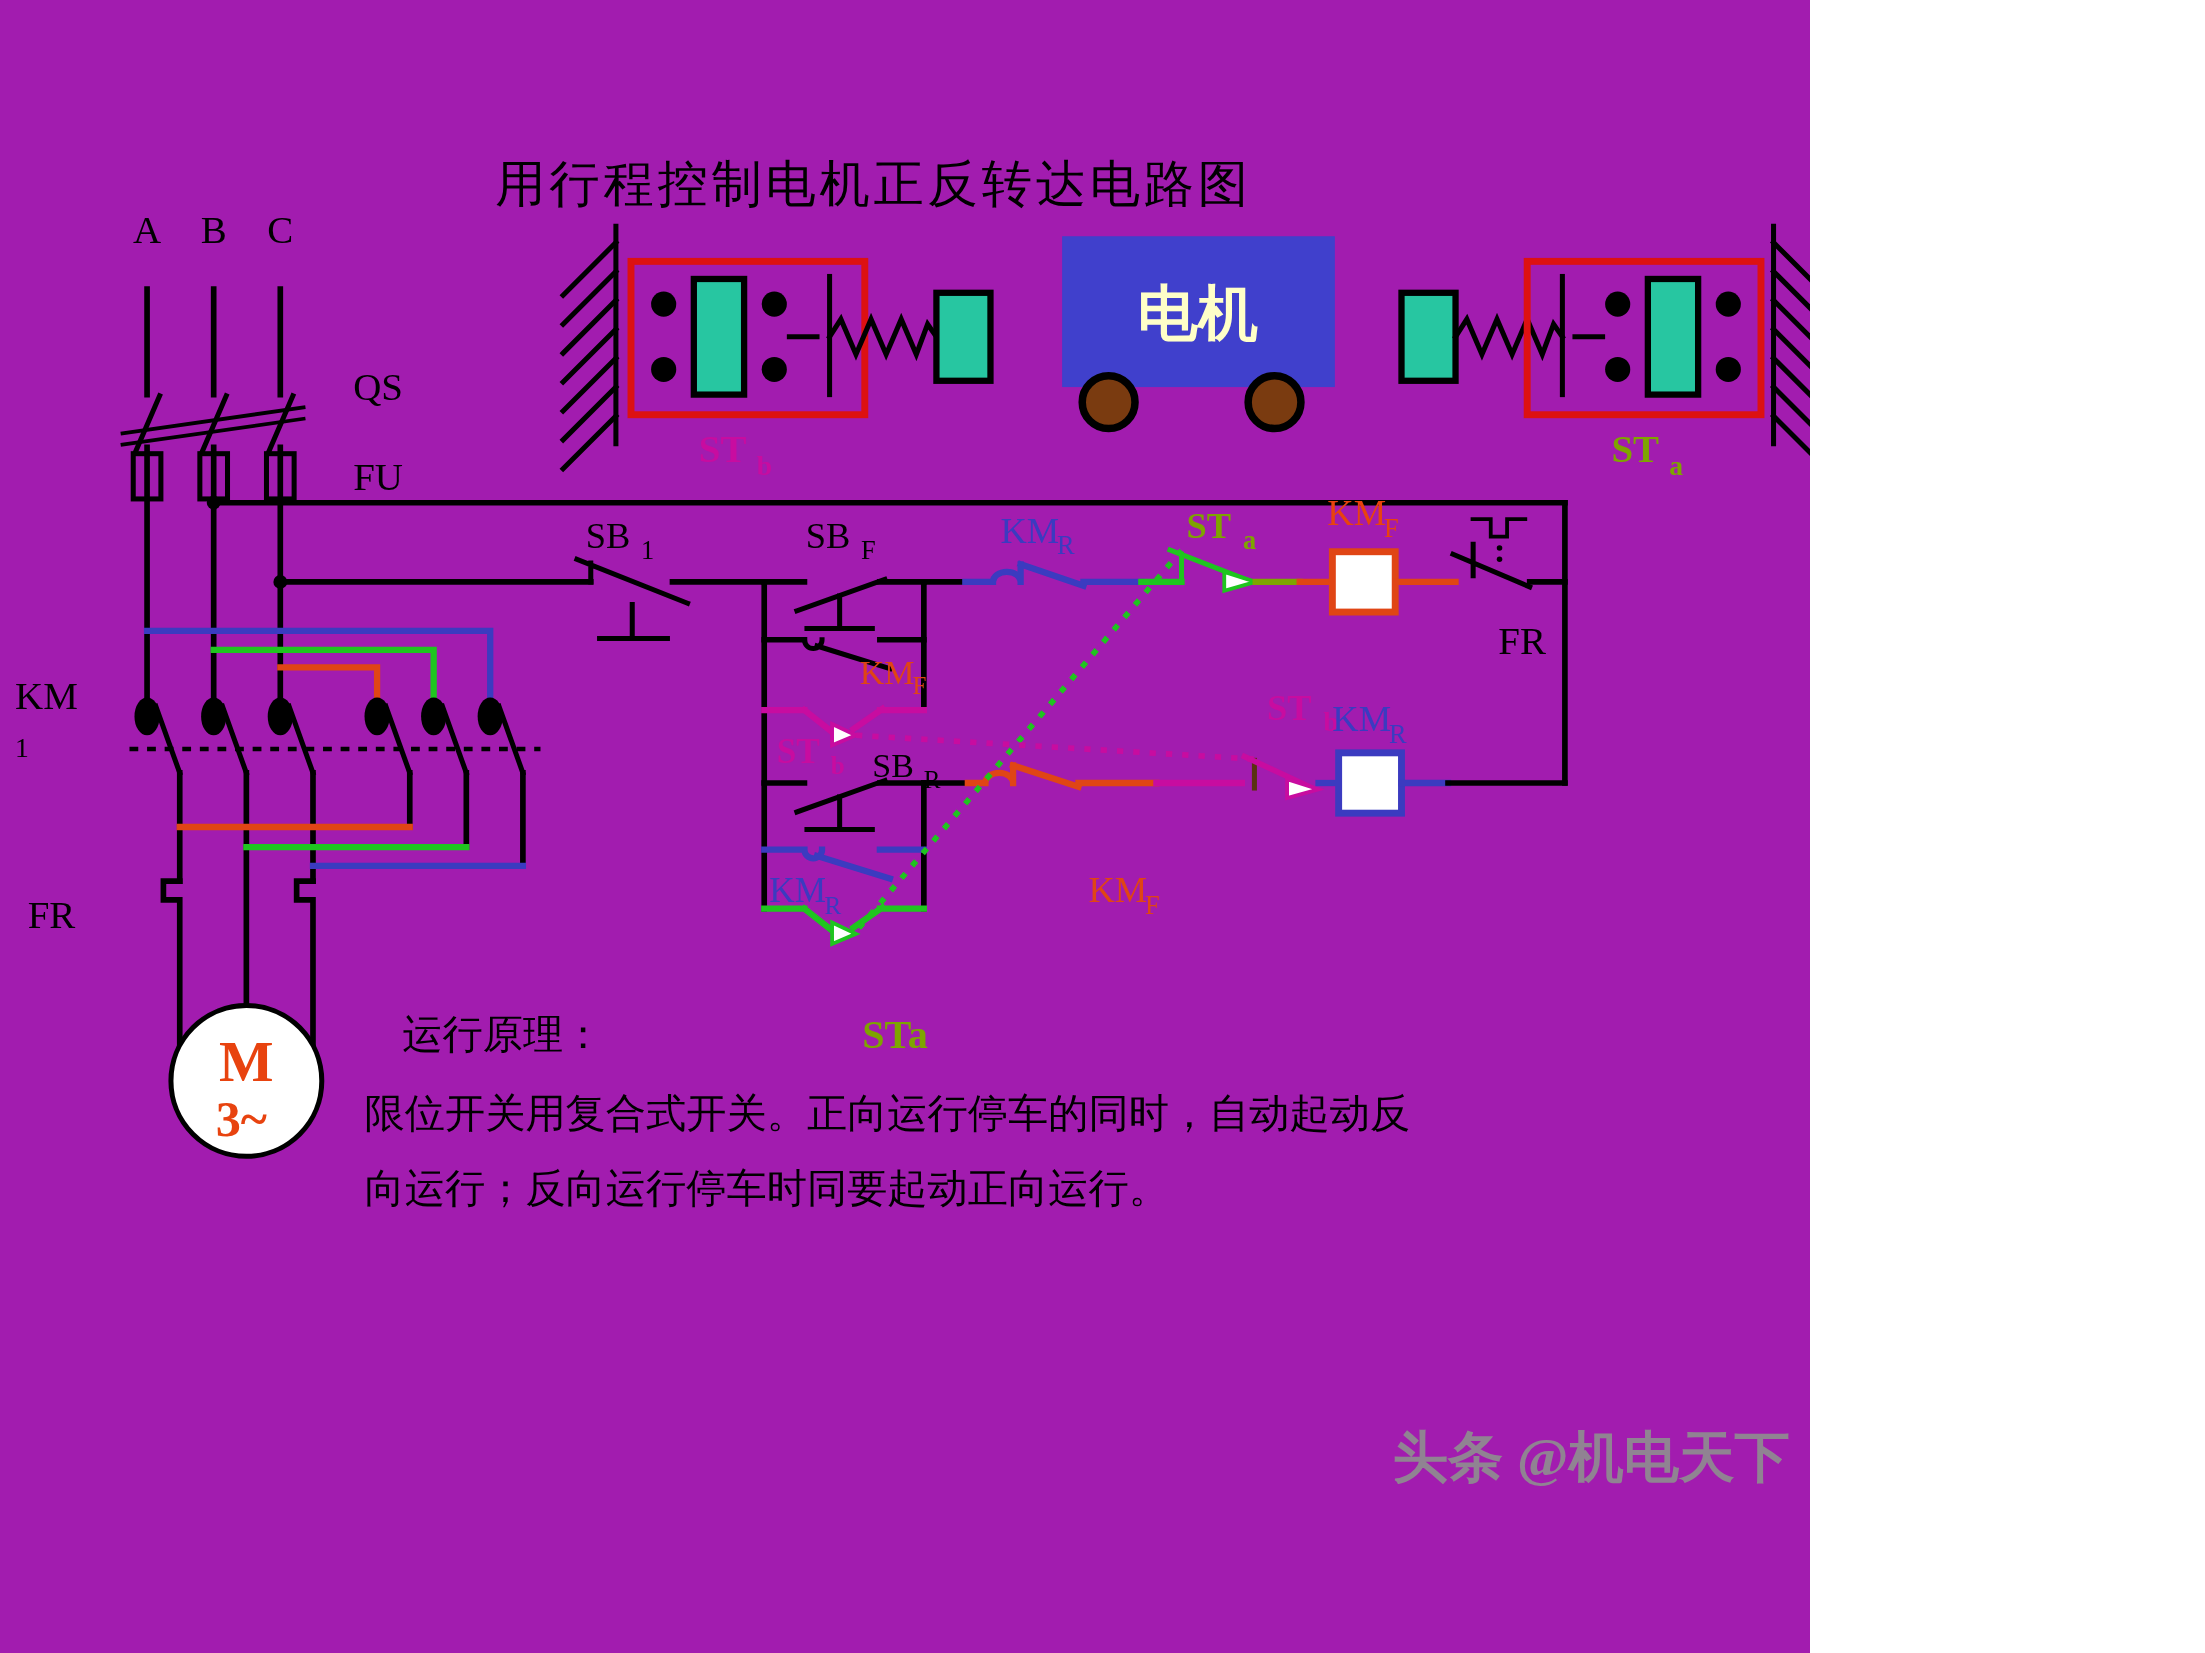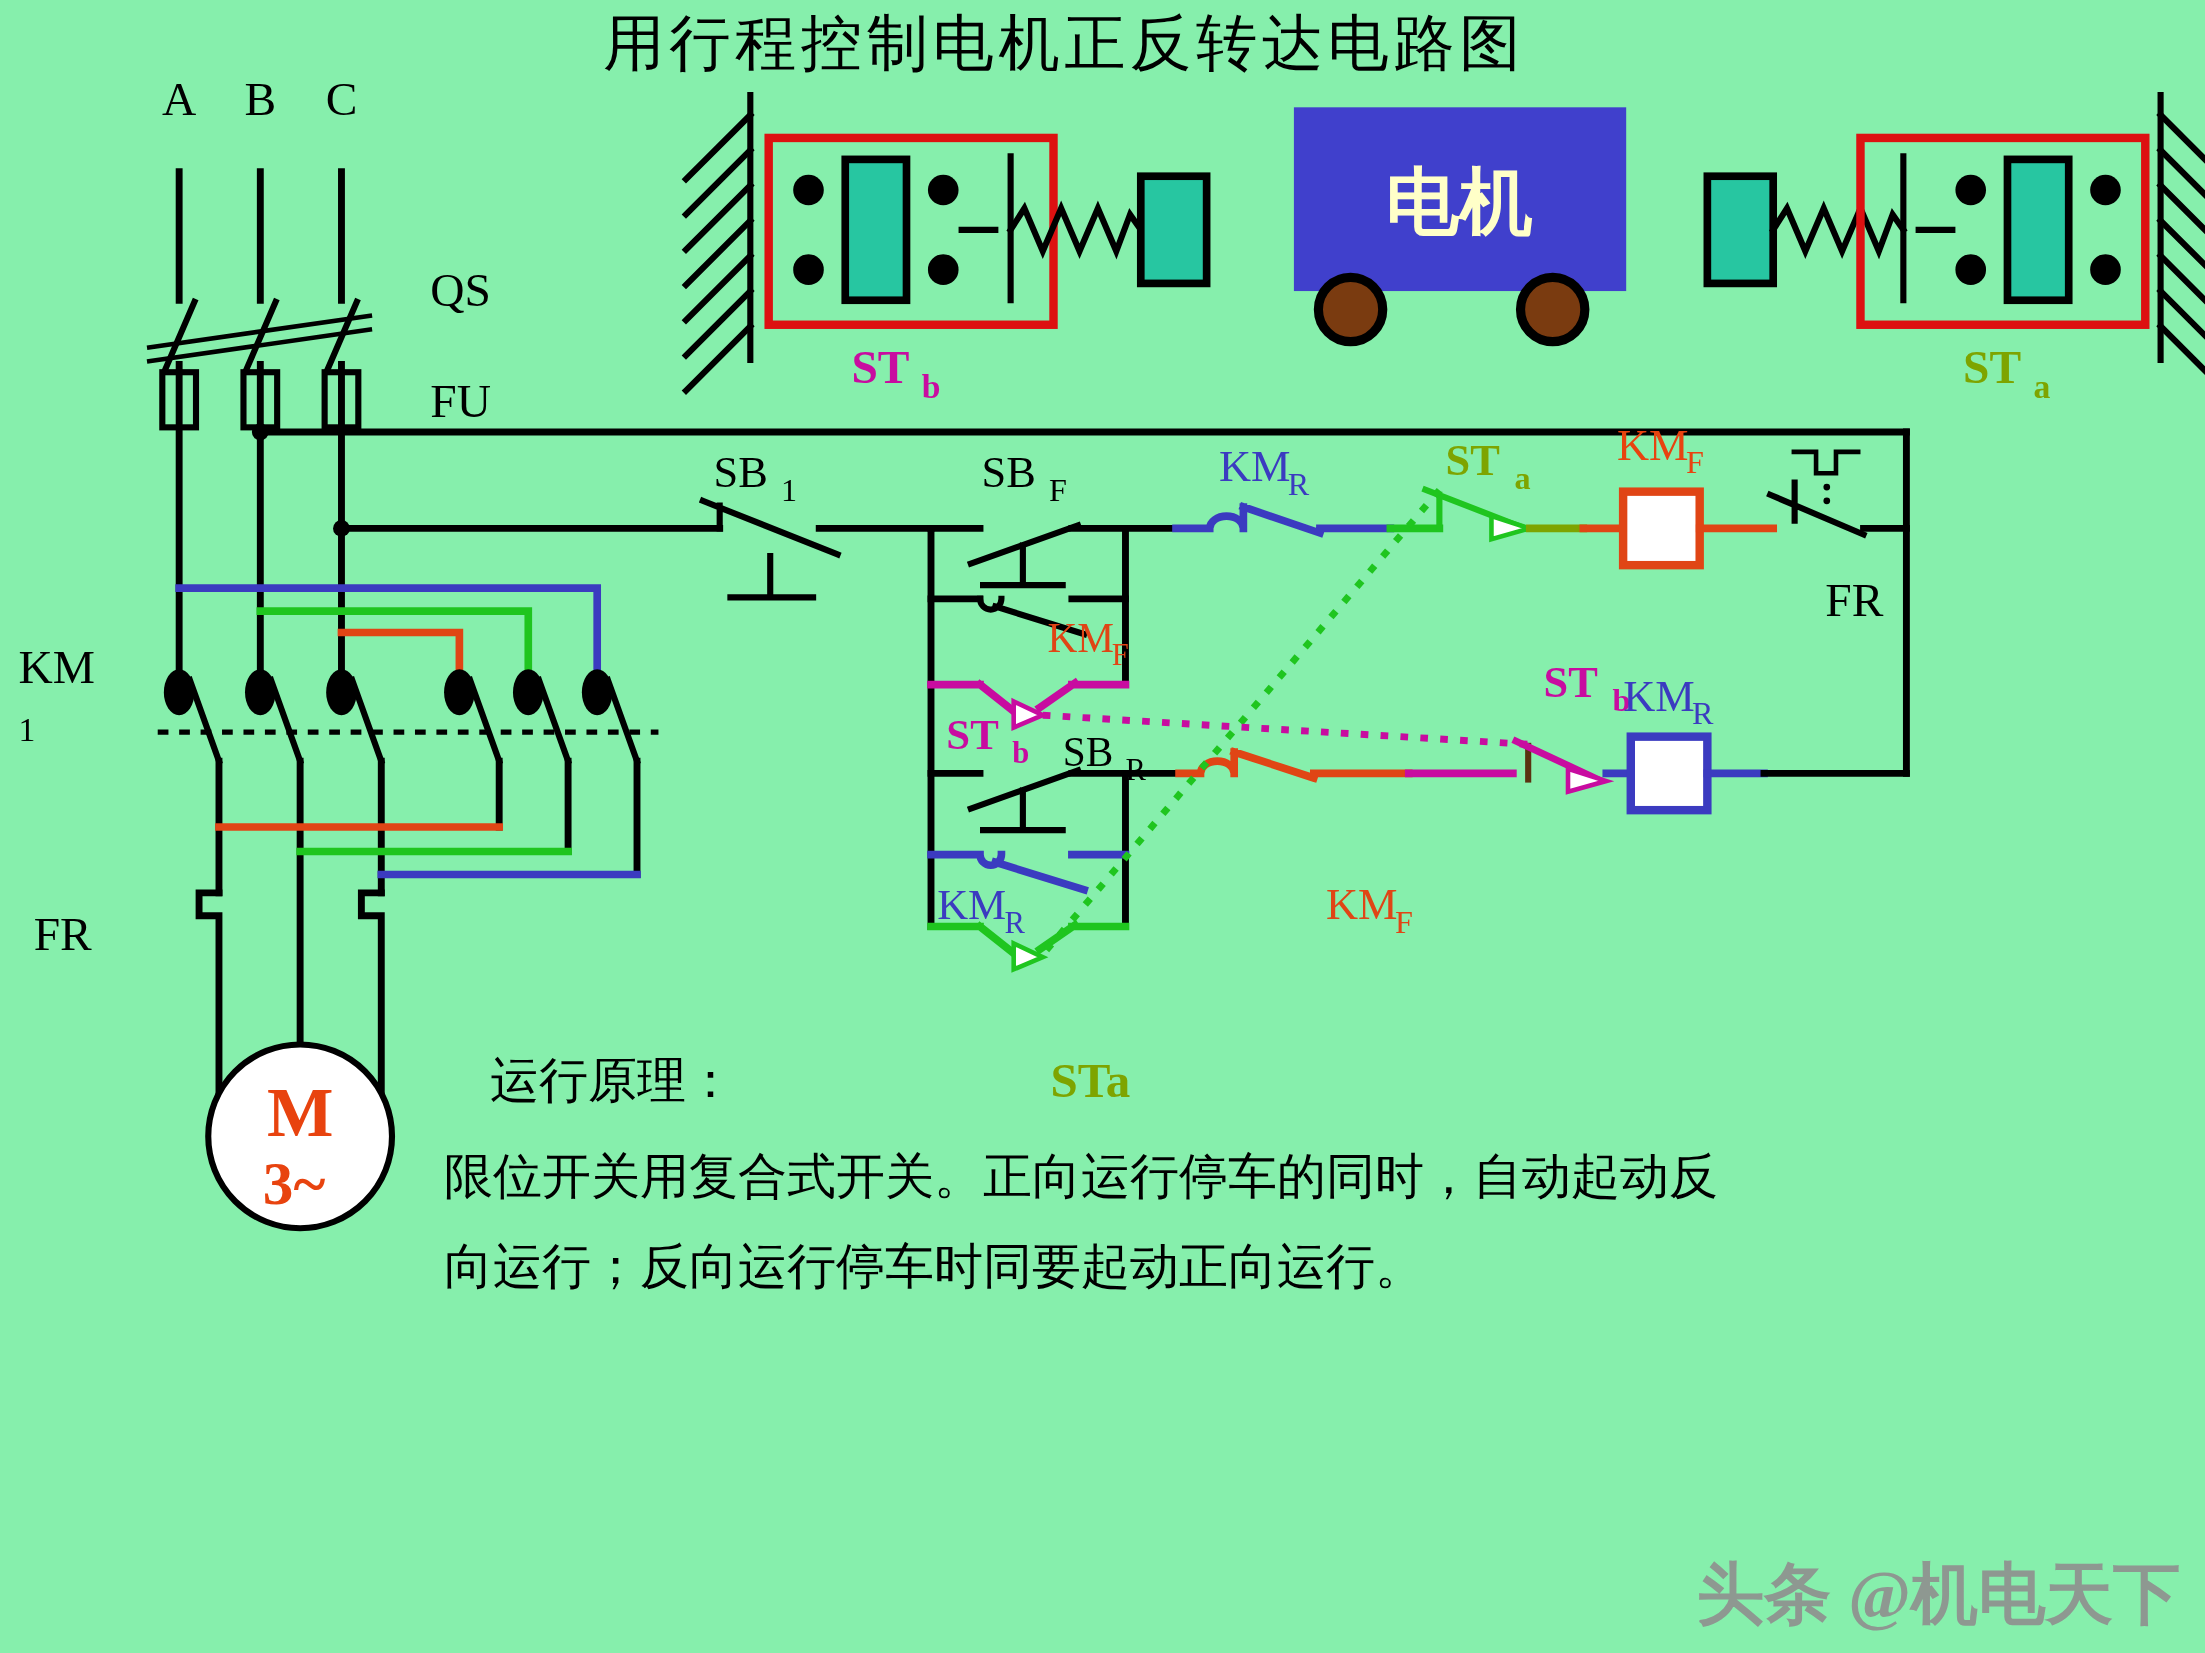--- a/index.html
+++ b/index.html
@@ -1,16 +1,16 @@
 <!DOCTYPE html>
 <html style="font-size:12.3px"><head>
 <meta charset="utf-8">
 <style>
   html,body{margin:0;padding:0;background:#fff;}
-  .page{width:2205px;height:1654px;background:#86efac;position:relative;overflow:hidden;}
+  .page{width:1810px;height:1654px;background:#a21caf;position:relative;overflow:hidden;}
   svg{display:block;width:100%;height:100%;}
   text{font-family:"Liberation Serif",serif;}
   .cjk{font-family:"Liberation Serif","DejaVu Sans",serif;}
   .wire{stroke:#000;stroke-width:4.5;fill:none;stroke-linecap:square;}
   .wire3{stroke:#000;stroke-width:3;fill:none;}
   .sym{stroke:#000;stroke-width:4;fill:none;stroke-linecap:square;}
   .cw{stroke-width:5;fill:none;stroke-linecap:square;}
   .blue{stroke:#3B3BC0;} .orange{stroke:#E04515;} .green{stroke:#1FC51F;}
   .magenta{stroke:#C80CA0;} .olive{stroke:#7EA400;}
   .tblue{fill:#3B3BC0;} .torange{fill:#E04515;} .tmagenta{fill:#C80CA0;}

